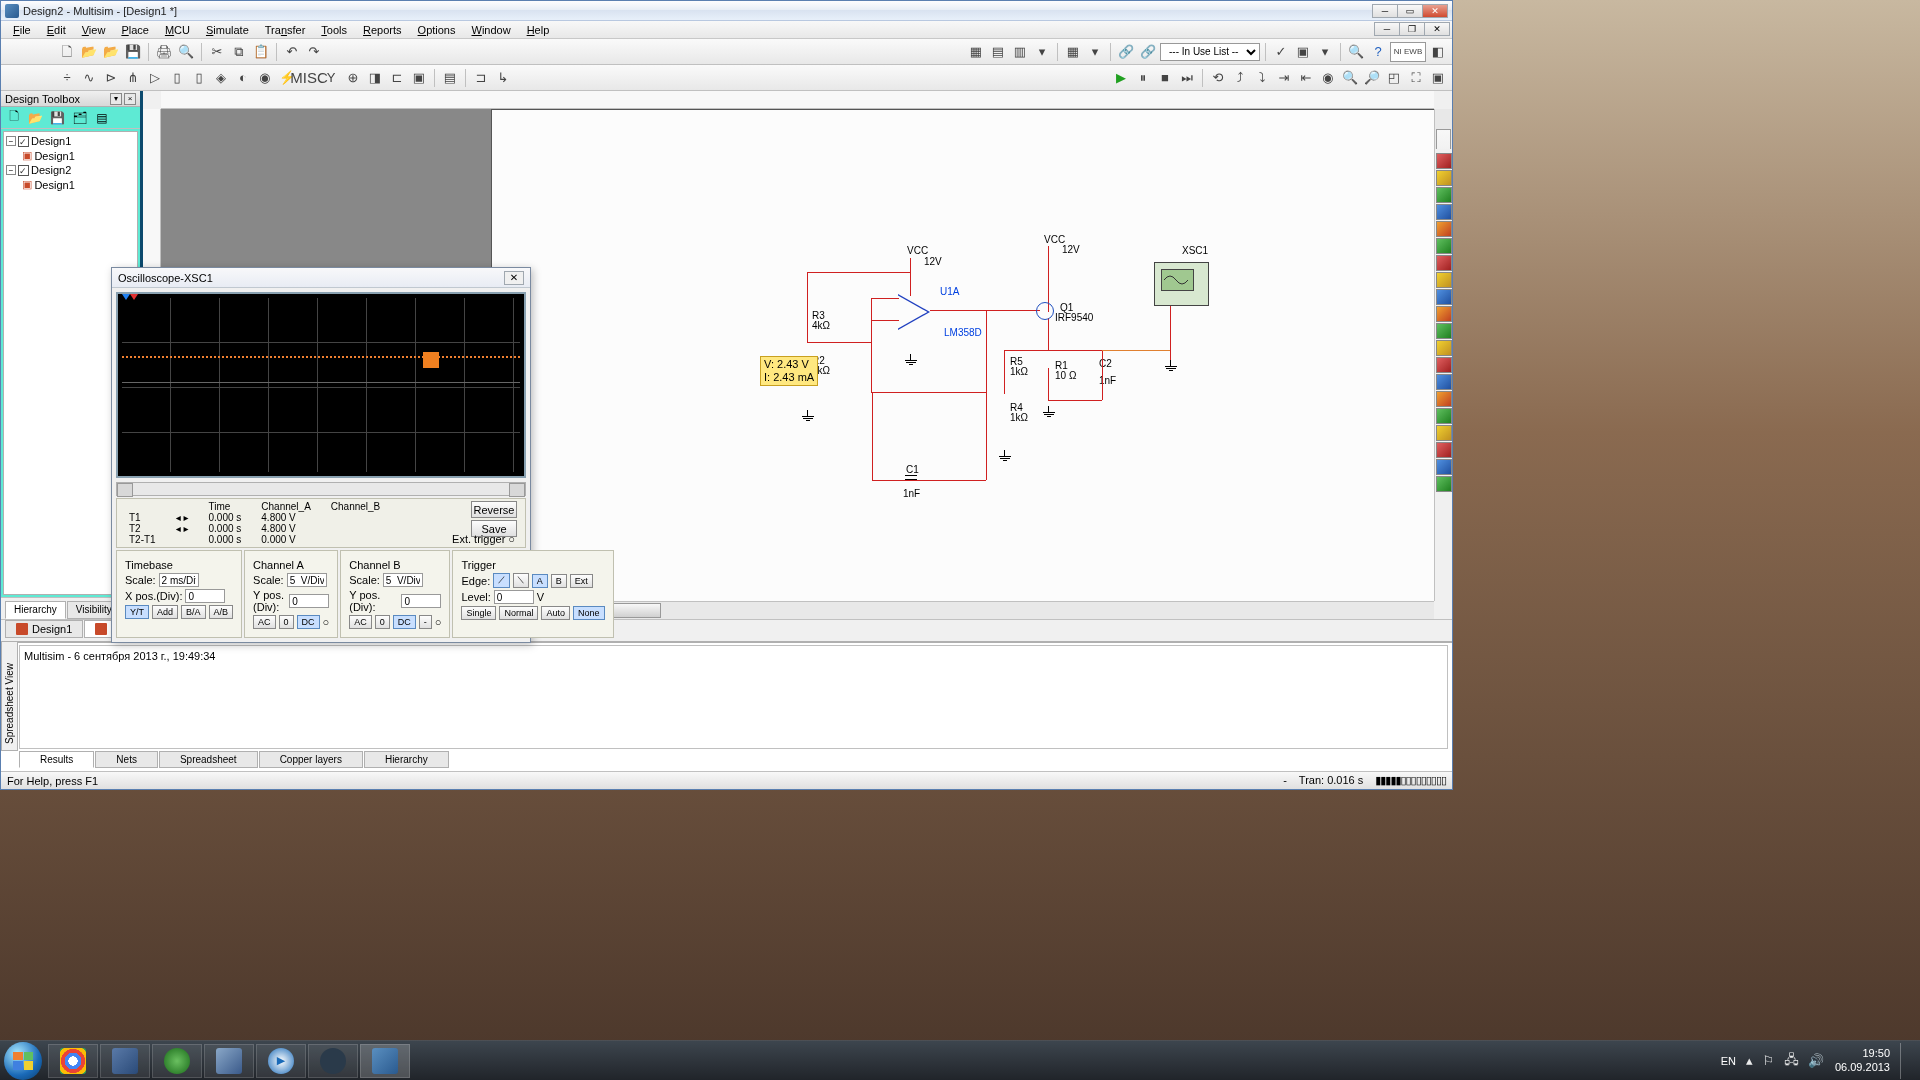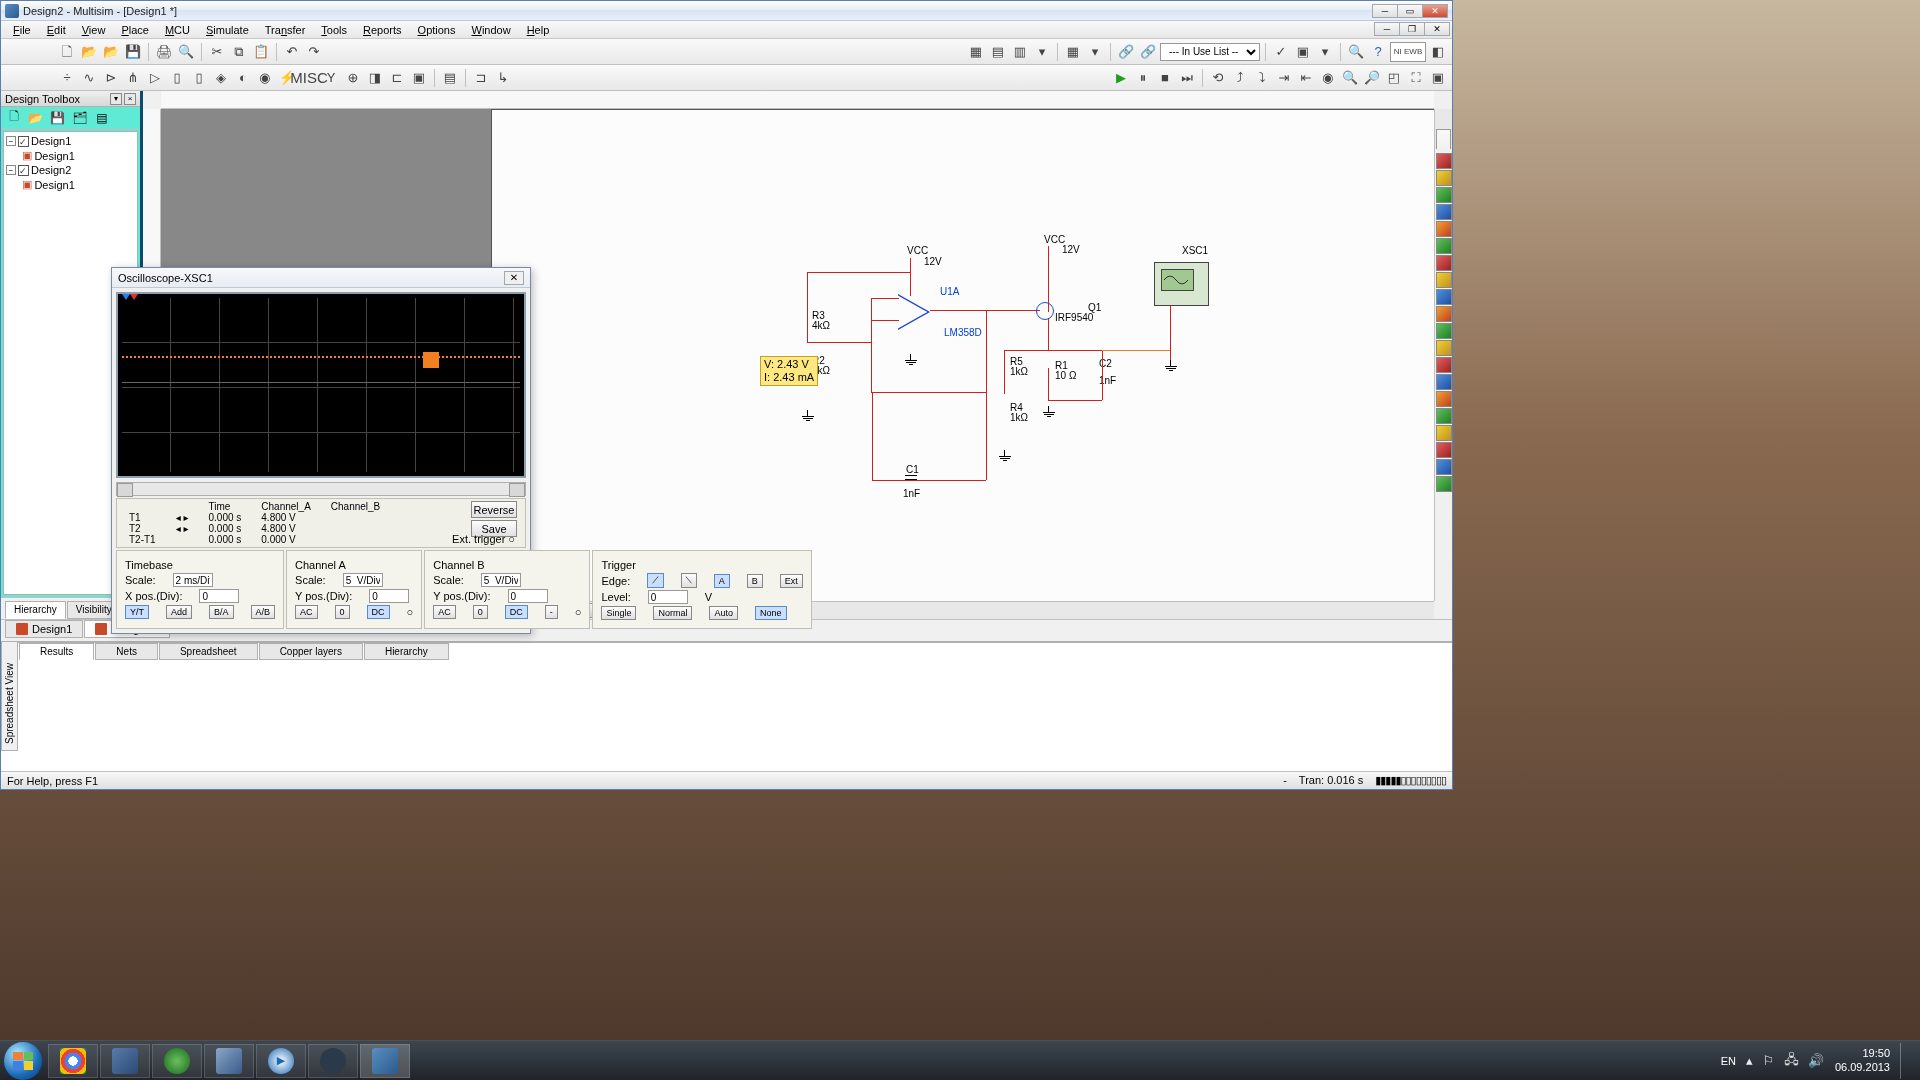--- a/index.html
+++ b/index.html
@@ -88,21 +88,21 @@
 .osc-hscroll{height:14px;margin:0 4px 2px 4px;background:#e8e8e8;border:1px solid #b0b0b0;position:relative}
 .osc-hscroll::before,.osc-hscroll::after{content:'';position:absolute;top:0;width:14px;height:12px;background:#d8d8d8;border:1px solid #999}
 .osc-hscroll::before{left:0}.osc-hscroll::after{right:0}
 .osc-info{margin:0 4px;background:#f0f0e8;border:1px solid #c0c0b0;padding:2px;font-size:10px}
 .osc-info table{border-collapse:collapse}
 .osc-info td{padding:0 10px;font-size:10px}
 .osc-buttons{position:absolute;right:8px;top:2px;display:flex;flex-direction:column;gap:2px}
 .osc-btn{width:46px;height:17px;border:1px solid #888;background:linear-gradient(#fdfdfd,#e0e0e0);font-size:11px;display:flex;align-items:center;justify-content:center;cursor:pointer}
 .osc-controls{display:flex;margin:2px 4px 4px 4px;gap:2px}
 .osc-panel{flex:1;background:#f4f4ec;border:1px solid #c0c0b0;padding:8px;font-size:10px}
-.osc-panel .row{display:flex;align-items:center;gap:17px;margin-top:2px}
+.osc-panel .row{display:flex;align-items:center;gap:3px;margin-top:2px}
 .osc-panel input{width:40px;height:14px;border:1px solid #999;font-size:10px;padding:0 2px}
 .osc-sbtn{padding:1px 4px;border:1px solid #888;background:linear-gradient(#fdfdfd,#e0e0e0);font-size:9px;cursor:pointer}
 .osc-sbtn.on{background:#c8dfff;border-color:#5a8ac0}
 
 .taskbar{position:absolute;left:0;right:0;bottom:0;height:40px;background:linear-gradient(to bottom,rgba(60,70,80,0.95),rgba(30,35,42,0.95));display:flex;align-items:center;padding:0 4px;border-top:1px solid rgba(255,255,255,0.2)}
 .start-orb{width:38px;height:38px;border-radius:50%;background:radial-gradient(circle at 35% 30%,#a8e8ff,#1a6ab8 60%,#0a3a68);display:flex;align-items:center;justify-content:center;cursor:pointer;margin-right:6px}
 .start-flag{width:20px;height:18px;display:grid;grid-template-columns:1fr 1fr;grid-template-rows:1fr 1fr;gap:1px}
 .start-flag div:nth-child(1){background:#f08030}.start-flag div:nth-child(2){background:#60c060}
 .start-flag div:nth-child(3){background:#4080e0}.start-flag div:nth-child(4){background:#f0d030}
 .task-item{width:50px;height:34px;background:rgba(255,255,255,0.08);border:1px solid rgba(255,255,255,0.15);margin-right:2px;display:flex;align-items:center;justify-content:center;cursor:pointer}
@@ -432,21 +432,21 @@
           <div class="sch-label" style="left:518px;top:246px">R5</div>
           <div class="sch-label" style="left:518px;top:256px">1kΩ</div>
           <div class="sch-label" style="left:518px;top:292px">R4</div>
           <div class="sch-label" style="left:518px;top:302px">1kΩ</div>
           <div class="sch-label" style="left:563px;top:250px">R1</div>
           <div class="sch-label" style="left:563px;top:260px">10 Ω</div>
           <div class="sch-label" style="left:607px;top:248px">C2</div>
           <div class="sch-label" style="left:607px;top:265px">1nF</div>
           <div class="sch-label" style="left:414px;top:354px">C1</div>
           <div class="sch-label" style="left:411px;top:378px">1nF</div>
-          <div class="sch-label" style="left:596px;top:192px">Q1</div>
+          <div class="sch-label" style="left:568px;top:192px">Q1</div>
           <div class="sch-label" style="left:563px;top:202px">IRF9540</div>
           <div class="sch-label" style="left:690px;top:135px">XSC1</div>
 
           <div class="opamp" style="left:406px;top:184px"></div>
 
           <div class="probe" style="left:268px;top:246px">
             <div>V: 2.43 V</div>
             <div>I: 2.43 mA</div>
           </div>
 
@@ -538,20 +538,23 @@
         <div class="ic"></div>
         <span>Design1</span>
       </div>
     <div class="dtab active">
         <div class="ic"></div>
         <span>Design1 *</span>
       </div>
   </div>
 
   <div class="console">
+    <div class="console-body">
+      <span>Multisim  -  6 сентября 2013 г., 19:49:34</span>
+    </div>
     <div class="console-tabs">
       <div class="ctab active">Results</div>
       <div class="ctab">Nets</div>
       <div class="ctab">Spreadsheet</div>
       <div class="ctab">Copper layers</div>
       <div class="ctab">Hierarchy</div>
     </div>
   </div>
 
   <div class="spreadsheet-vtab">Spreadsheet View</div>

